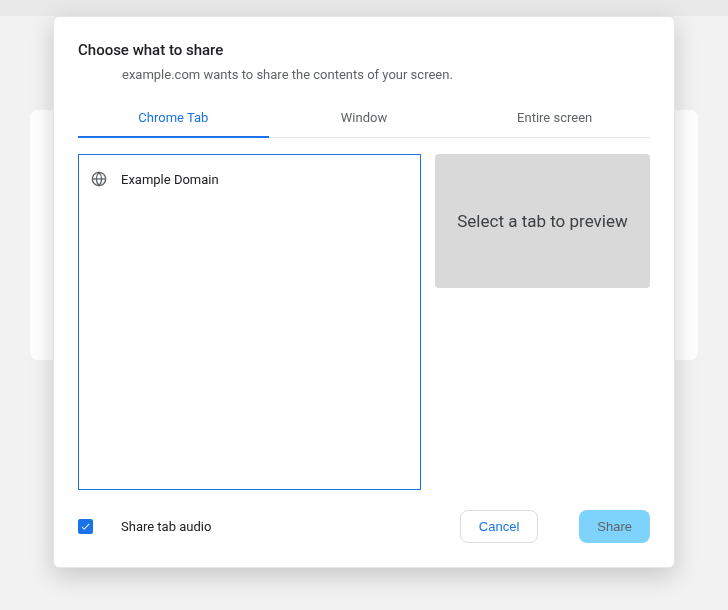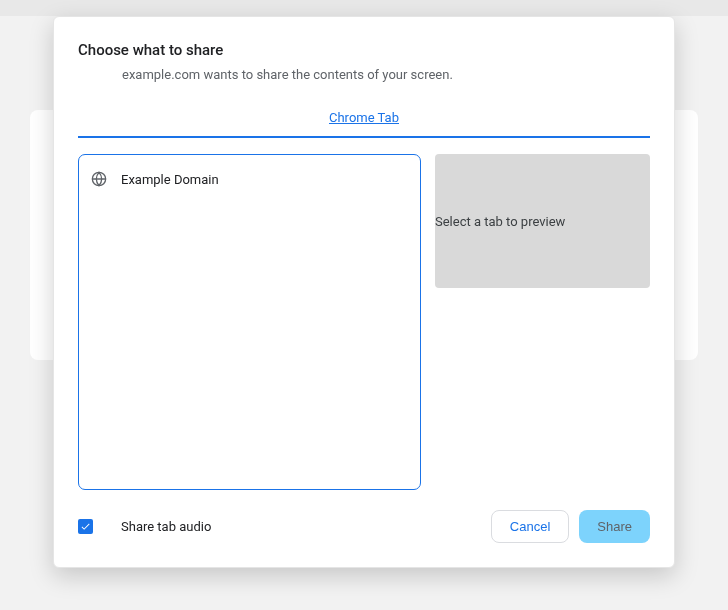--- a/index.html
+++ b/index.html
@@ -61,21 +61,20 @@
       margin-bottom: 16px;
     }
     .tab {
       flex: 1;
       text-align: center;
       padding: 10px 0 12px;
       font-size: 13px;
       color: #5f6368;
       cursor: pointer;
       position: relative;
-      text-decoration: underline;
     }
     .tab.active {
       color: #1a73e8;
     }
     .tab.active::after {
       content: "";
       position: absolute;
       left: 0;
       right: 0;
       bottom: -1px;
@@ -84,21 +83,21 @@
     }
     .content-area {
       flex: 1;
       display: flex;
       gap: 14px;
       min-height: 0;
     }
     .left-panel {
       flex: 0 0 343px;
       border: 1px solid #1a73e8;
-      border-radius: 7px;
+      border-radius: 0;
       padding: 6px 0;
       overflow-y: auto;
       text-align: center;
     }
     .tab-item {
       display: flex;
       align-items: center;
       padding: 10px 12px;
       cursor: pointer;
       font-size: 13px;
@@ -112,22 +111,22 @@
     }
     .right-panel {
       flex: 1;
     }
     .preview-box {
       height: 134px;
       background: #d9d9d9;
       border-radius: 4px;
       display: flex;
       align-items: center;
-      justify-content: flex-start;
-      font-size: 13px;
+      justify-content: center;
+      font-size: 17px;
       color: #3c4043;
     }
     .footer {
       display: flex;
       align-items: center;
       justify-content: space-between;
       padding-top: 20px;
     }
     .checkbox-wrap {
       display: flex;
@@ -155,20 +154,21 @@
     .buttons {
       display: flex;
       gap: 10px;
     }
     .btn {
       padding: 8px 18px;
       font-size: 13px;
       border-radius: 8px;
       cursor: pointer;
       border: none;
+      margin-left: 31px;
     }
     .btn-cancel {
       background: #ffffff;
       border: 1px solid #dadce0;
       color: #1a73e8;
     }
     .btn-share {
       background: #7dd3fc;
       color: #5f6368;
     }
@@ -178,20 +178,22 @@
 
 <div class="top-bar"></div>
 <div class="backdrop"></div>
 
 <div class="modal">
   <h1 class="modal-title">Choose what to share</h1>
   <p class="modal-subtitle">example.com wants to share the contents of your screen.</p>
 
   <div class="tabs">
     <div class="tab active">Chrome Tab</div>
+    <div class="tab">Window</div>
+    <div class="tab">Entire screen</div>
   </div>
 
   <div class="content-area">
     <div class="left-panel">
       <div class="tab-item">
         <span class="tab-item-icon">
           <svg viewBox="0 0 24 24" fill="none" stroke="#5f6368" stroke-width="2">
             <circle cx="12" cy="12" r="10"></circle>
             <path d="M2 12h20"></path>
             <path d="M12 2a15 15 0 0 1 4 10 15 15 0 0 1-4 10 15 15 0 0 1-4-10 15 15 0 0 1 4-10z"></path>

